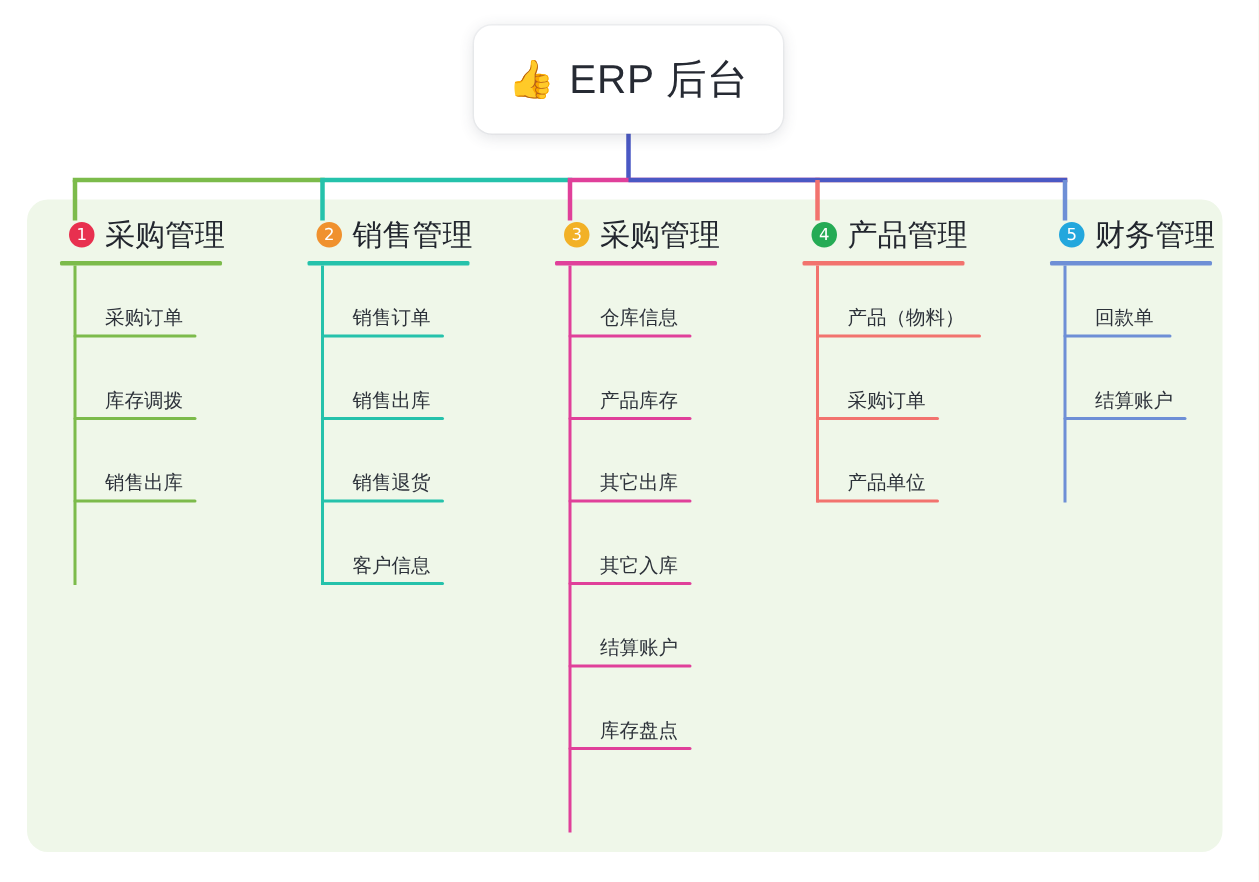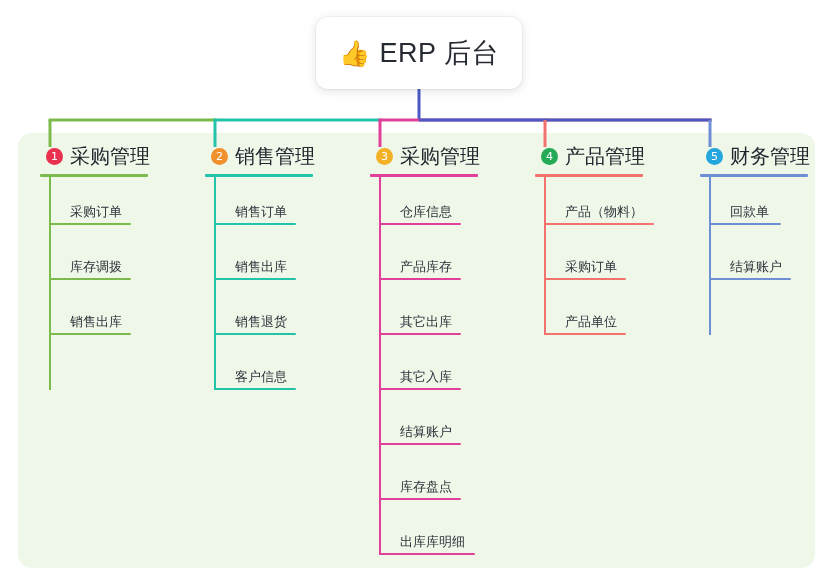--- a/index.html
+++ b/index.html
@@ -164,24 +164,20 @@
             <div class="item-rule" style="width: 82px; background: rgb(224, 64, 154);"></div>
           </div>
           <div class="item">
             <span class="item-text">结算账户</span>
             <div class="item-rule" style="width: 82px; background: rgb(224, 64, 154);"></div>
           </div>
           <div class="item">
             <span class="item-text">库存盘点</span>
             <div class="item-rule" style="width: 82px; background: rgb(224, 64, 154);"></div>
           </div>
-          <div class="item">
-            <span class="item-text">出库库明细</span>
-            <div class="item-rule" style="width: 96px; background: rgb(224, 64, 154);"></div>
-          </div>
         </div>
       </div>
       <div class="col" style="left: 535px;">
         <div class="col-head">
           <span class="badge" style="background: rgb(37, 171, 85);">4</span>
           <span class="head-text">产品管理</span>
         </div>
         <div class="head-rule" style="width: 108px; background: rgb(242, 115, 110);"></div>
         <div class="items">
           <div class="spine" style="background: rgb(242, 115, 110); height: 158px;"></div>

